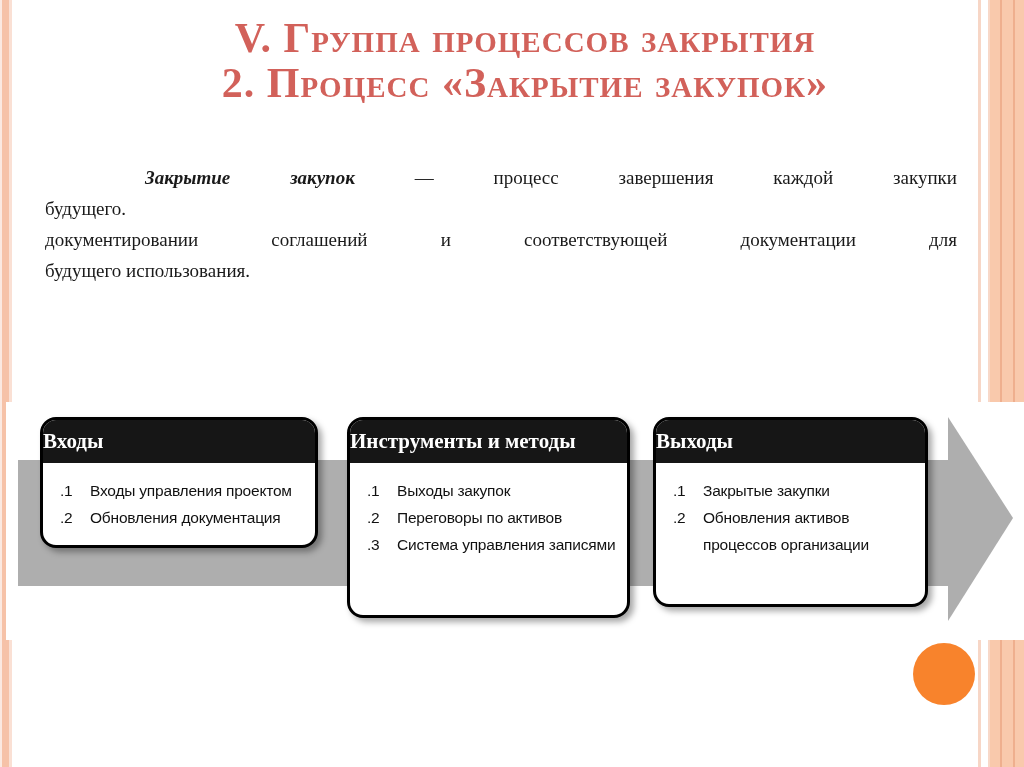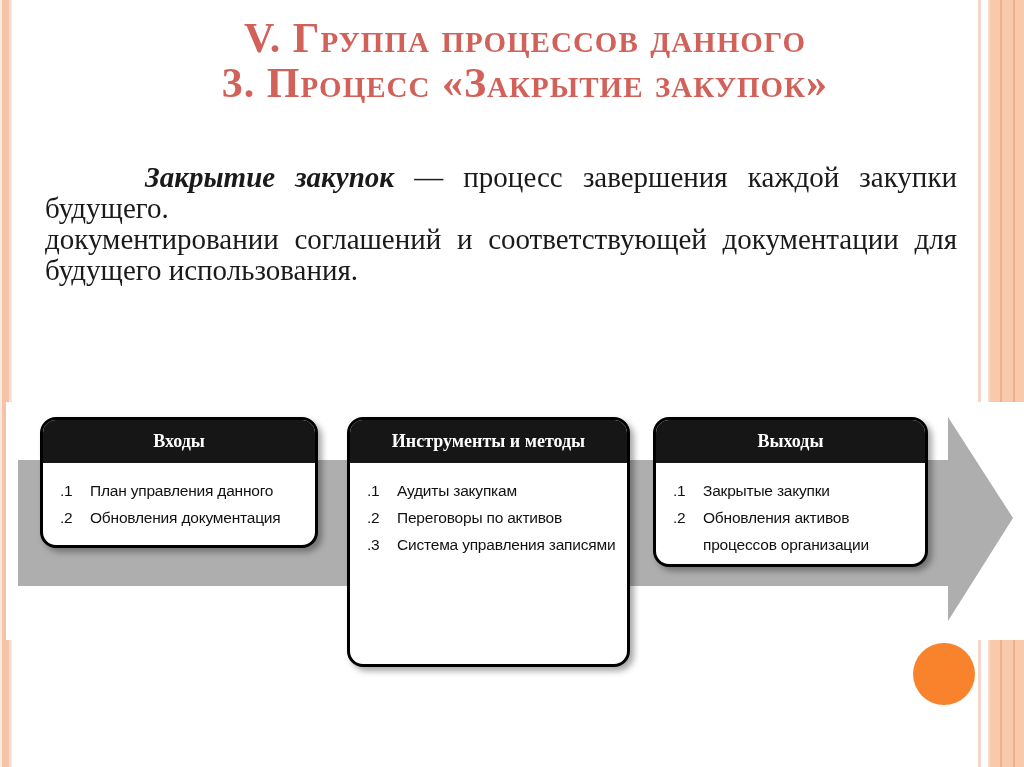--- a/index.html
+++ b/index.html
@@ -36,21 +36,21 @@
   .title{
     position:absolute;left:0;top:16px;width:1004px;z-index:1;
     text-align:center;padding-left:46px;
     color:var(--title-red);
     font-weight:bold;font-variant:small-caps;
     font-size:42px;line-height:45px;letter-spacing:1px;
   }
   
   .bodytext{
     position:absolute;left:45px;top:162px;width:912px;z-index:1;
-    color:var(--text-black);font-size:29px;line-height:31px;
+    color:var(--text-black);font-size:19px;line-height:31px;
   }
   .jline{text-align:justify;text-align-last:justify;}
   .indent{padding-left:100px;}
   .lead{font-weight:bold;font-style:italic;}
   
   .diagram-canvas{
     position:absolute;left:6px;top:402px;width:1018px;height:238px;
     background:#fff;z-index:1;
   }
   .arrow-body{
@@ -63,25 +63,25 @@
     border-bottom:103px solid transparent;
     border-left:65px solid var(--arrow-gray);
   }
   .pbox{
     position:absolute;top:15px;background:#fff;
     border:3px solid #000;border-radius:16px;
     box-shadow:4px 4px 6px rgba(0,0,0,0.35);
     overflow:hidden;
   }
   .pbox-inputs{left:34px;width:278px;height:131px;}
-  .pbox-tools{left:341px;width:283px;height:250px;}
-  .pbox-outputs{left:647px;width:275px;height:150px;}
+  .pbox-tools{left:341px;width:283px;height:201px;}
+  .pbox-outputs{left:647px;width:275px;height:190px;}
   .pbox-header{
     background:var(--header-black);color:#fff;height:43px;
-    font-weight:bold;font-size:18px;line-height:42px;text-align:center;
+    font-weight:bold;font-size:21px;line-height:42px;
     border-radius:11px 11px 0 0;
   }
   .pbox-items{padding:14px 6px 0 17px;}
   .pitem{
     display:flex;align-items:flex-start;
     font-family:"Liberation Sans", sans-serif;
     font-size:15.5px;line-height:27px;color:#111;letter-spacing:-0.2px;
   }
   .pitem-num{flex:0 0 20px;text-align:left;}
   .pitem-text{flex:1 1 auto;padding-left:10px;}
@@ -92,55 +92,55 @@
   }
 </style>
 </head>
 <body>
 
 <div class="left-stripes"></div>
 <div class="right-thin-stripe"></div>
 <div class="right-band"></div>
 
 <div class="title">
-  <div>V. Группа процессов данного</div>
-  <div>3. Процесс «Закрытие закупок»</div>
+  <div>V. Группа процессов закрытия</div>
+  <div>2. Процесс «Закрытие закупок»</div>
 </div>
 
 <div class="bodytext">
   <div class="jline indent"><span class="lead">Закрытие закупок</span><span> — процесс завершения каждой закупки</span></div>
   <div>будущего.</div>
   <div class="jline">документировании соглашений и соответствующей документации для</div>
   <div>будущего использования.</div>
 </div>
 
 <div class="diagram-canvas">
   <div class="arrow-body"></div>
   <div class="arrow-head"></div>
 
   <div class="pbox pbox-inputs">
     <div class="pbox-header">Входы</div>
     <div class="pbox-items">
       <div class="pitem">
         <span class="pitem-num">.1</span>
-        <span class="pitem-text">План управления данного</span>
+        <span class="pitem-text">Входы управления проектом</span>
       </div>
       <div class="pitem">
         <span class="pitem-num">.2</span>
         <span class="pitem-text">Обновления документация</span>
       </div>
     </div>
   </div>
 
   <div class="pbox pbox-tools">
     <div class="pbox-header">Инструменты и методы</div>
     <div class="pbox-items">
       <div class="pitem">
         <span class="pitem-num">.1</span>
-        <span class="pitem-text">Аудиты закупкам</span>
+        <span class="pitem-text">Выходы закупок</span>
       </div>
       <div class="pitem">
         <span class="pitem-num">.2</span>
         <span class="pitem-text">Переговоры по активов</span>
       </div>
       <div class="pitem">
         <span class="pitem-num">.3</span>
         <span class="pitem-text">Система управления записями</span>
       </div>
     </div>

